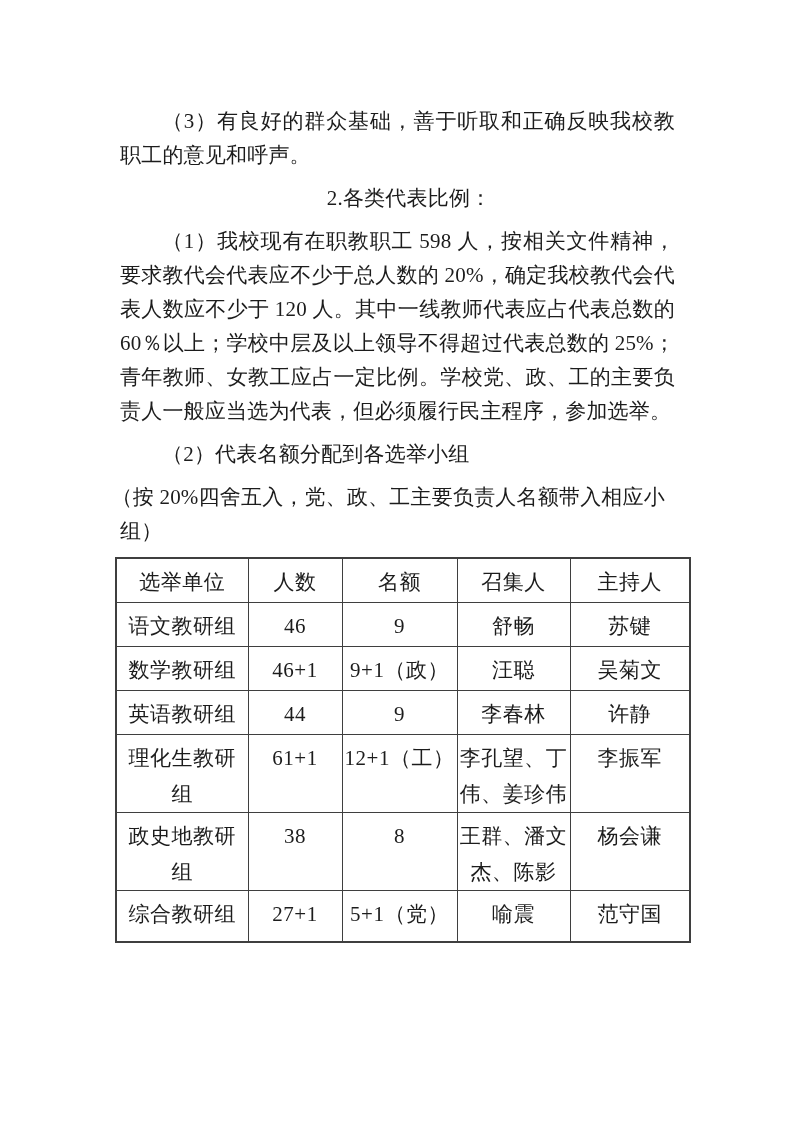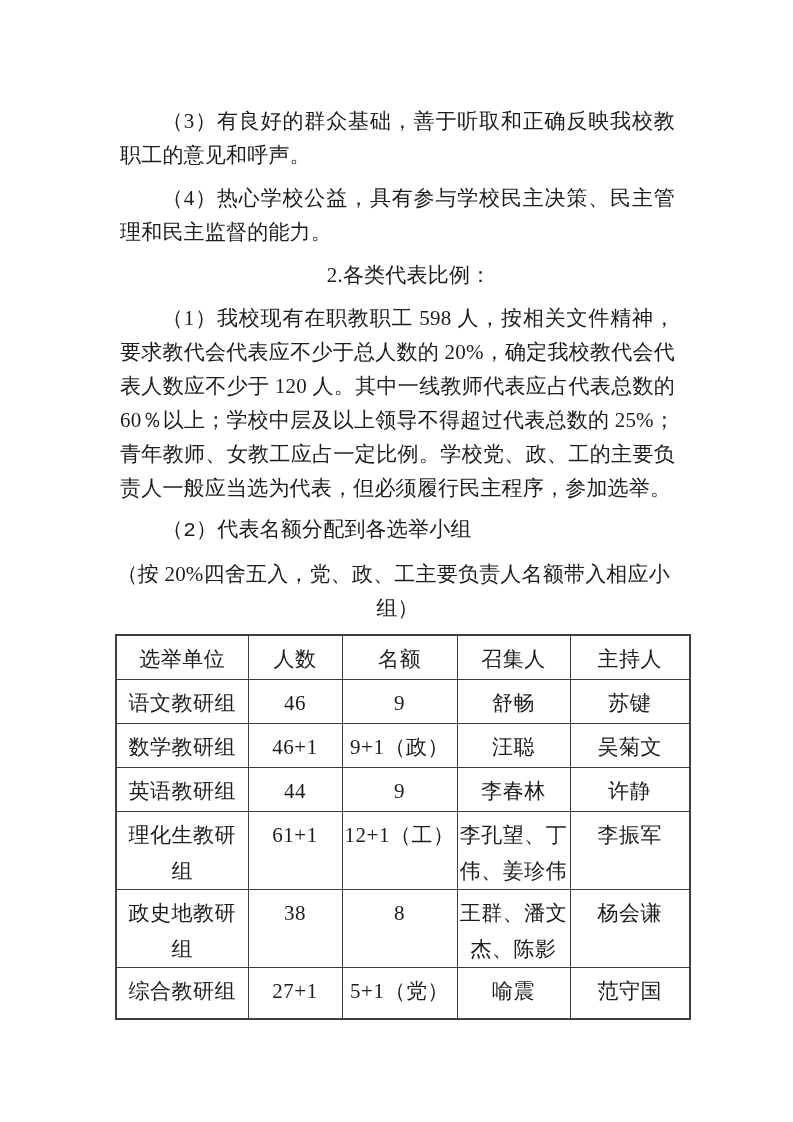--- a/index.html
+++ b/index.html
@@ -28,25 +28,24 @@
     text-indent:2em;
     margin:0 0 9px 0;
     letter-spacing:0.2px;
   }
   .para--heading{
     text-indent:1.1em;
     text-align:center;
   }
   .para--item{
     text-align:left;
-    font-family:Liberation Mono, monospace;
   }
   .para--note{
     text-indent:-0.4em;
-    text-align:center;
+    text-align:left;
   }
   .doc-table{
     border-collapse:collapse;
     table-layout:fixed;
     width:574px;
     margin-left:-5px;
     margin-top:3px;
     font-size:21px;
   }
   .doc-table th,
@@ -67,21 +66,20 @@
   .doc-table tr.row--tall{height:78px;}
   .doc-table tr.row--last{height:52px;}
 </style>
 </head>
 <body>
 
 <div class="page">
 
   <p class="para">（3）有良好的群众基础，善于听取和正确反映我校教职工的意见和呼声。</p>
 
-  <p class="para">（4）热心学校公益，具有参与学校民主决策、民主管理和民主监督的能力。</p>
 
   <p class="para para--heading">2.各类代表比例：</p>
 
   <p class="para">（1）我校现有在职教职工 598 人，按相关文件精神，要求教代会代表应不少于总人数的 20%，确定我校教代会代表人数应不少于 120 人。其中一线教师代表应占代表总数的 60％以上；学校中层及以上领导不得超过代表总数的 25%；青年教师、女教工应占一定比例。学校党、政、工的主要负责人一般应当选为代表，但必须履行民主程序，参加选举。</p>
 
   <p class="para para--item">（2）代表名额分配到各选举小组</p>
 
   <p class="para para--note">（按 20%四舍五入，党、政、工主要负责人名额带入相应小组）</p>
 
 

